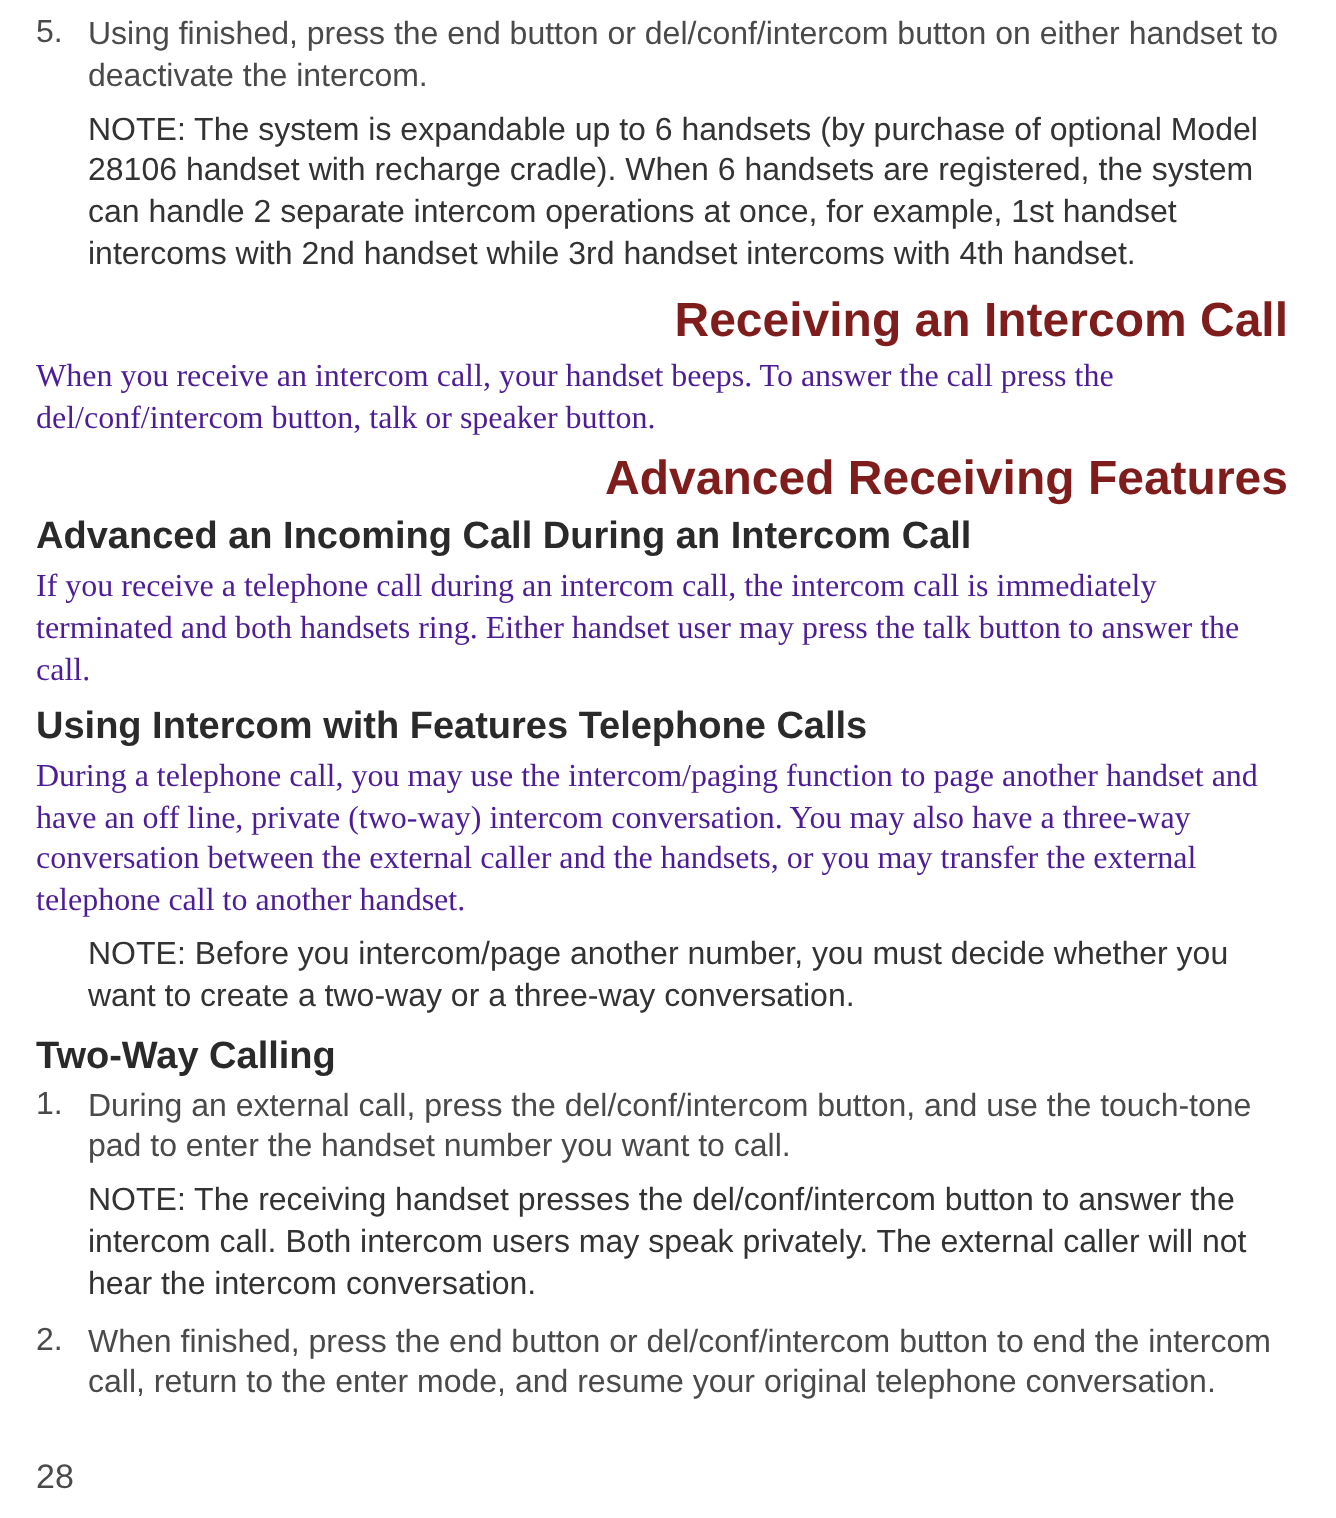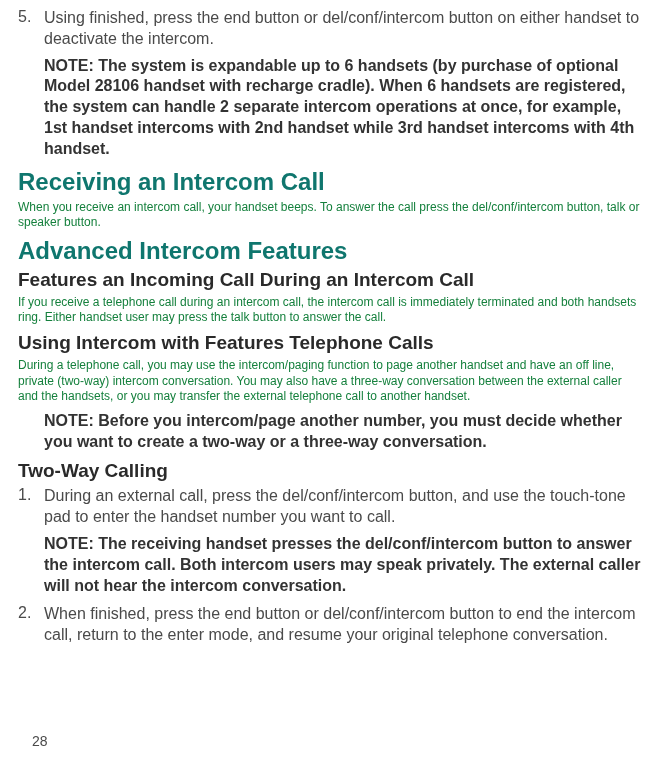--- a/index.html
+++ b/index.html
@@ -27,67 +27,69 @@
     }
     .list-text {
       font-size: 16px;
       color: #4a4a4a;
       line-height: 1.3;
     }
     .note-block {
       margin-left: 26px;
       margin-top: 6px;
       margin-bottom: 8px;
-      font-weight: bold;
+      font-weight: normal;
       color: #333;
       font-size: 16px;
       line-height: 1.3;
     }
     h1 {
       font-size: 24px;
       font-weight: bold;
-      color: #0f766e;
+      color: #7f1d1d;
       margin-top: 6px;
       margin-bottom: 4px;
+      text-align: right;
     }
     h2 {
       font-size: 19px;
       font-weight: bold;
       color: #2a2a2a;
       margin-top: 4px;
       margin-bottom: 4px;
     }
     .body-text {
-      font-size: 12px;
-      color: #15803d;
+      font-size: 16px;
+      color: #4c1d95;
       line-height: 1.3;
       margin-bottom: 6px;
+      font-family: Liberation Serif, serif;
     }
     .page-number {
       position: absolute;
       bottom: 10px;
-      left: 32px;
-      font-size: 14px;
+      left: 18px;
+      font-size: 17px;
       color: #4a4a4a;
     }
   </style>
 </head>
 <body>
 
 <div class="list-item">
   <div class="list-num">5.</div>
   <div class="list-text">Using finished, press the end button or del/conf/intercom button on either handset to deactivate the intercom.</div>
 </div>
 <div class="note-block">NOTE: The system is expandable up to 6 handsets (by purchase of optional Model 28106 handset with recharge cradle). When 6 handsets are registered, the system can handle 2 separate intercom operations at once, for example, 1st handset intercoms with 2nd handset while 3rd handset intercoms with 4th handset.</div>
 
 <h1>Receiving an Intercom Call</h1>
 <div class="body-text">When you receive an intercom call, your handset beeps. To answer the call press the del/conf/intercom button, talk or speaker button.</div>
 
-<h1>Advanced Intercom Features</h1>
-<h2>Features an Incoming Call During an Intercom Call</h2>
+<h1>Advanced Receiving Features</h1>
+<h2>Advanced an Incoming Call During an Intercom Call</h2>
 <div class="body-text">If you receive a telephone call during an intercom call, the intercom call is immediately terminated and both handsets ring. Either handset user may press the talk button to answer the call.</div>
 
 <h2>Using Intercom with Features Telephone Calls</h2>
 <div class="body-text">During a telephone call, you may use the intercom/paging function to page another handset and have an off line, private (two-way) intercom conversation. You may also have a three-way conversation between the external caller and the handsets, or you may transfer the external telephone call to another handset.</div>
 <div class="note-block">NOTE: Before you intercom/page another number, you must decide whether you want to create a two-way or a three-way conversation.</div>
 
 <h2>Two-Way Calling</h2>
 
 <div class="list-item">
   <div class="list-num">1.</div>

